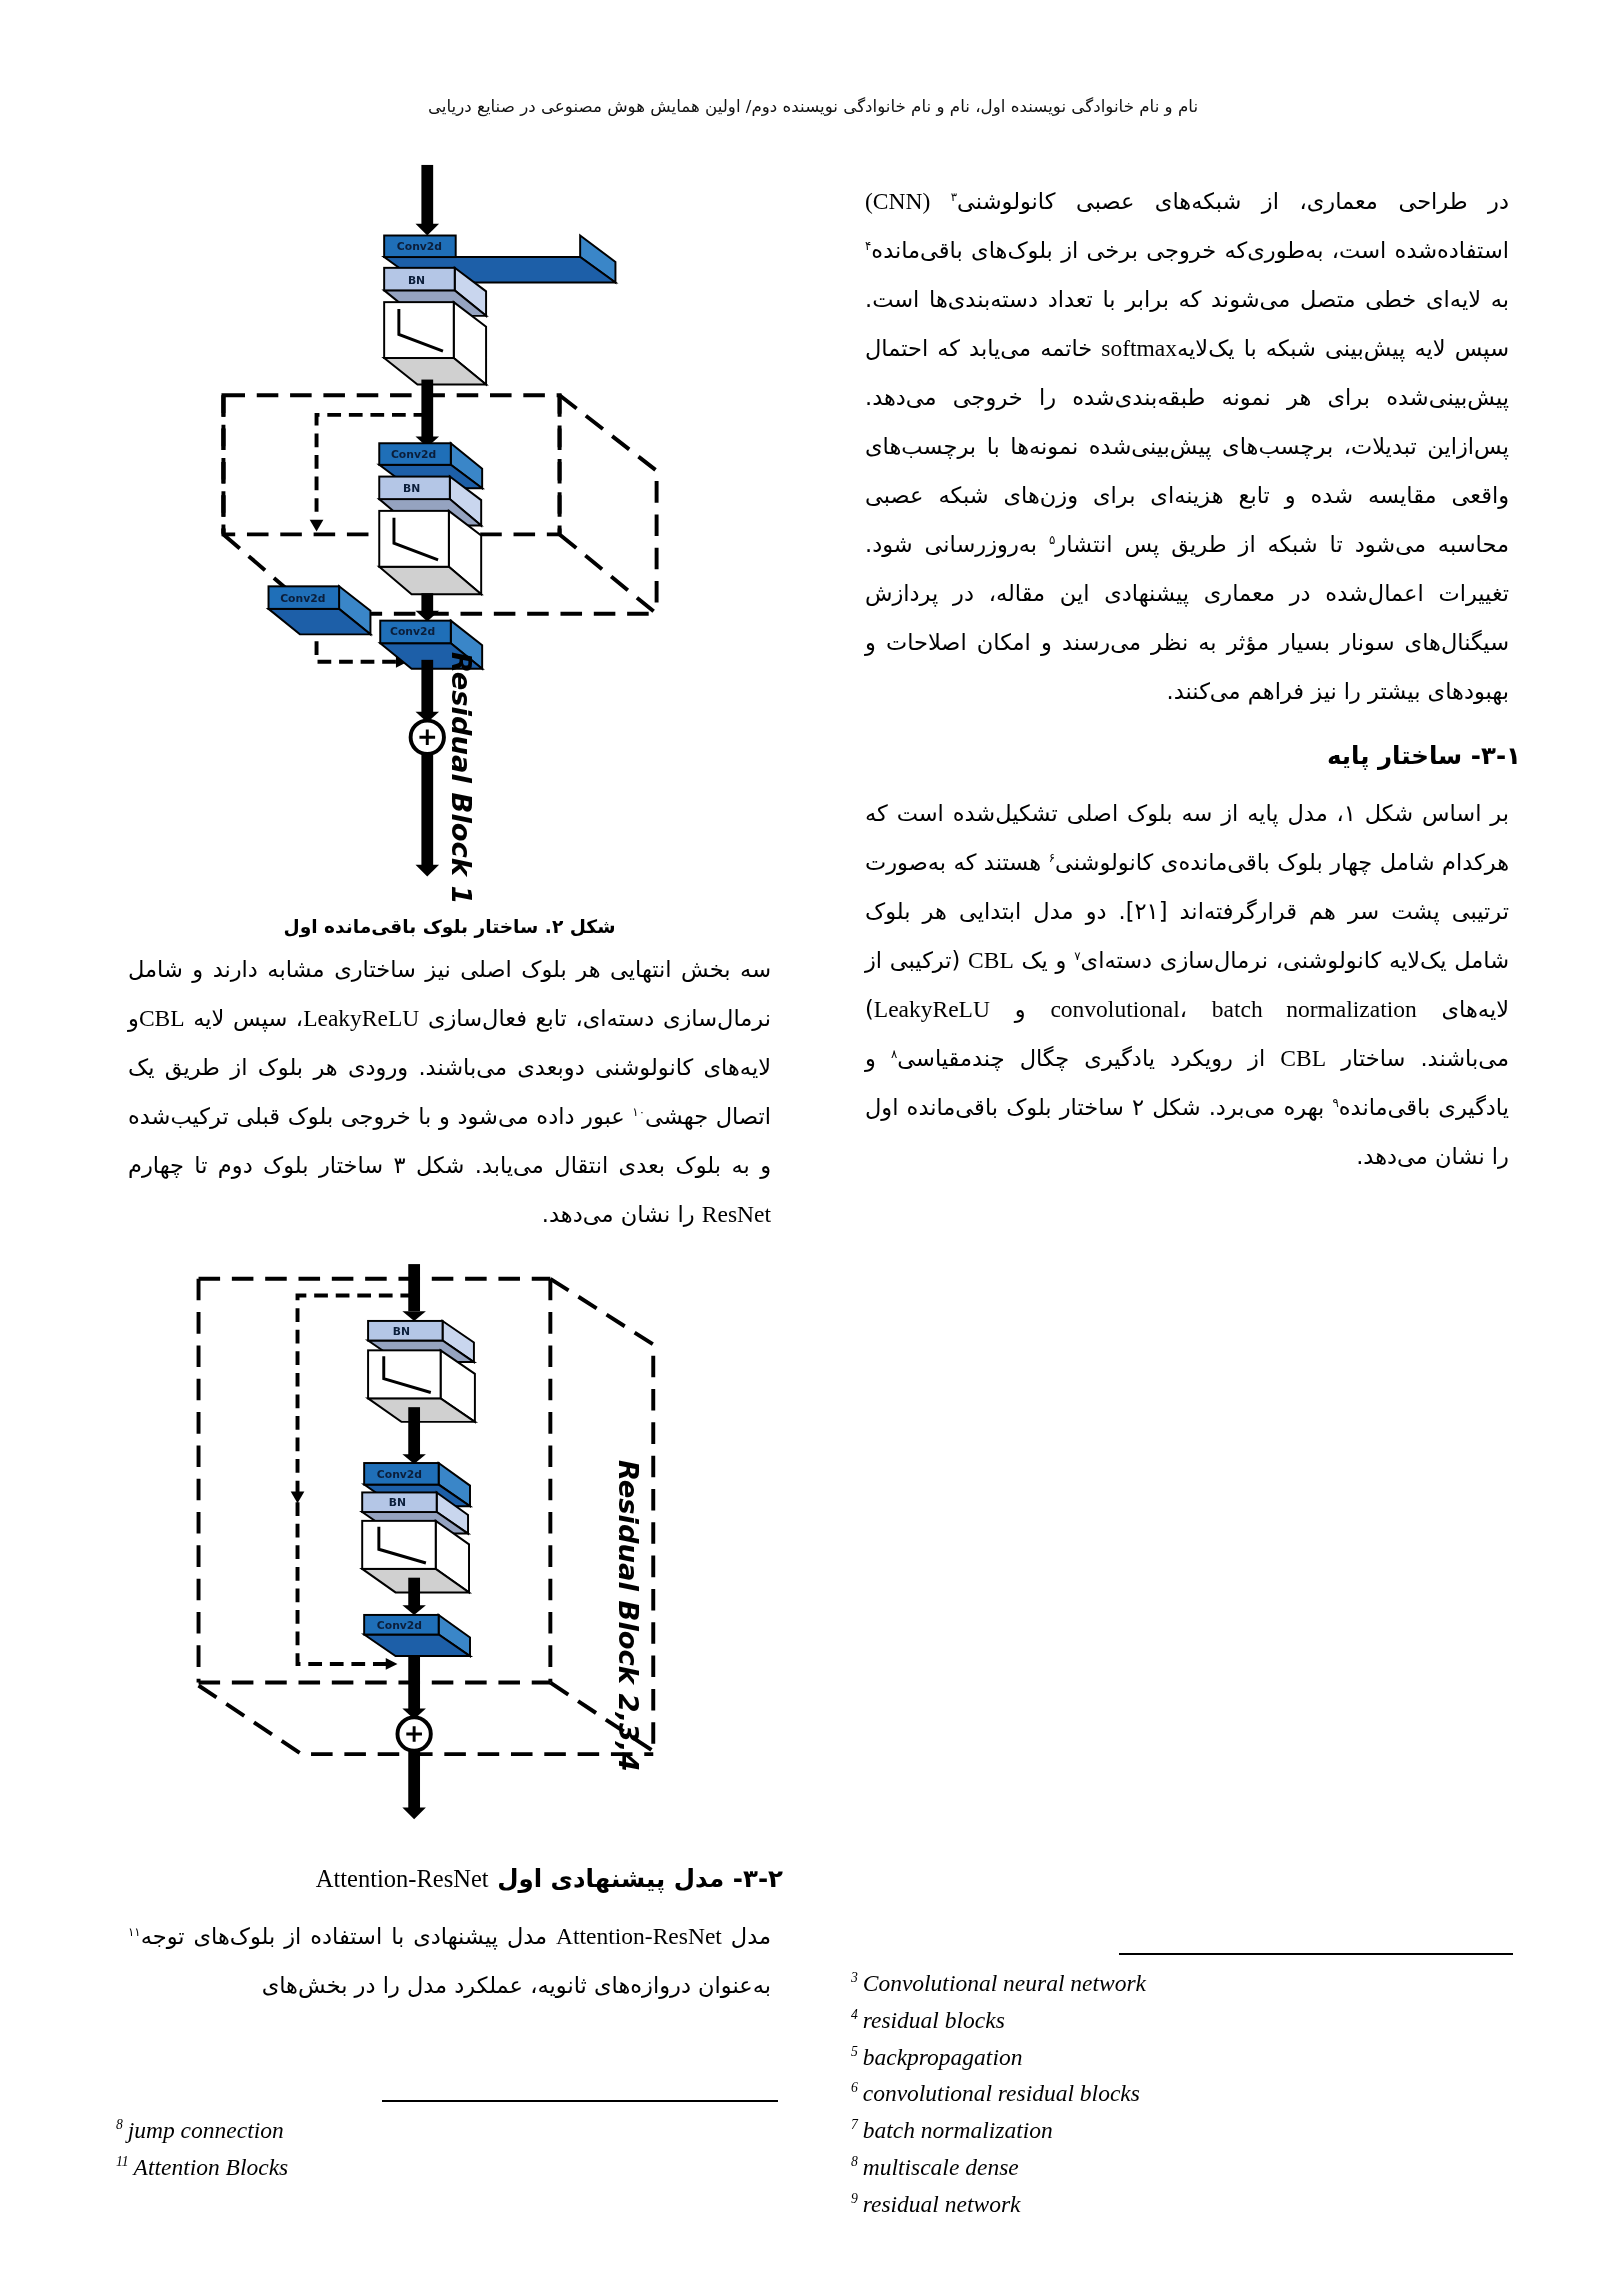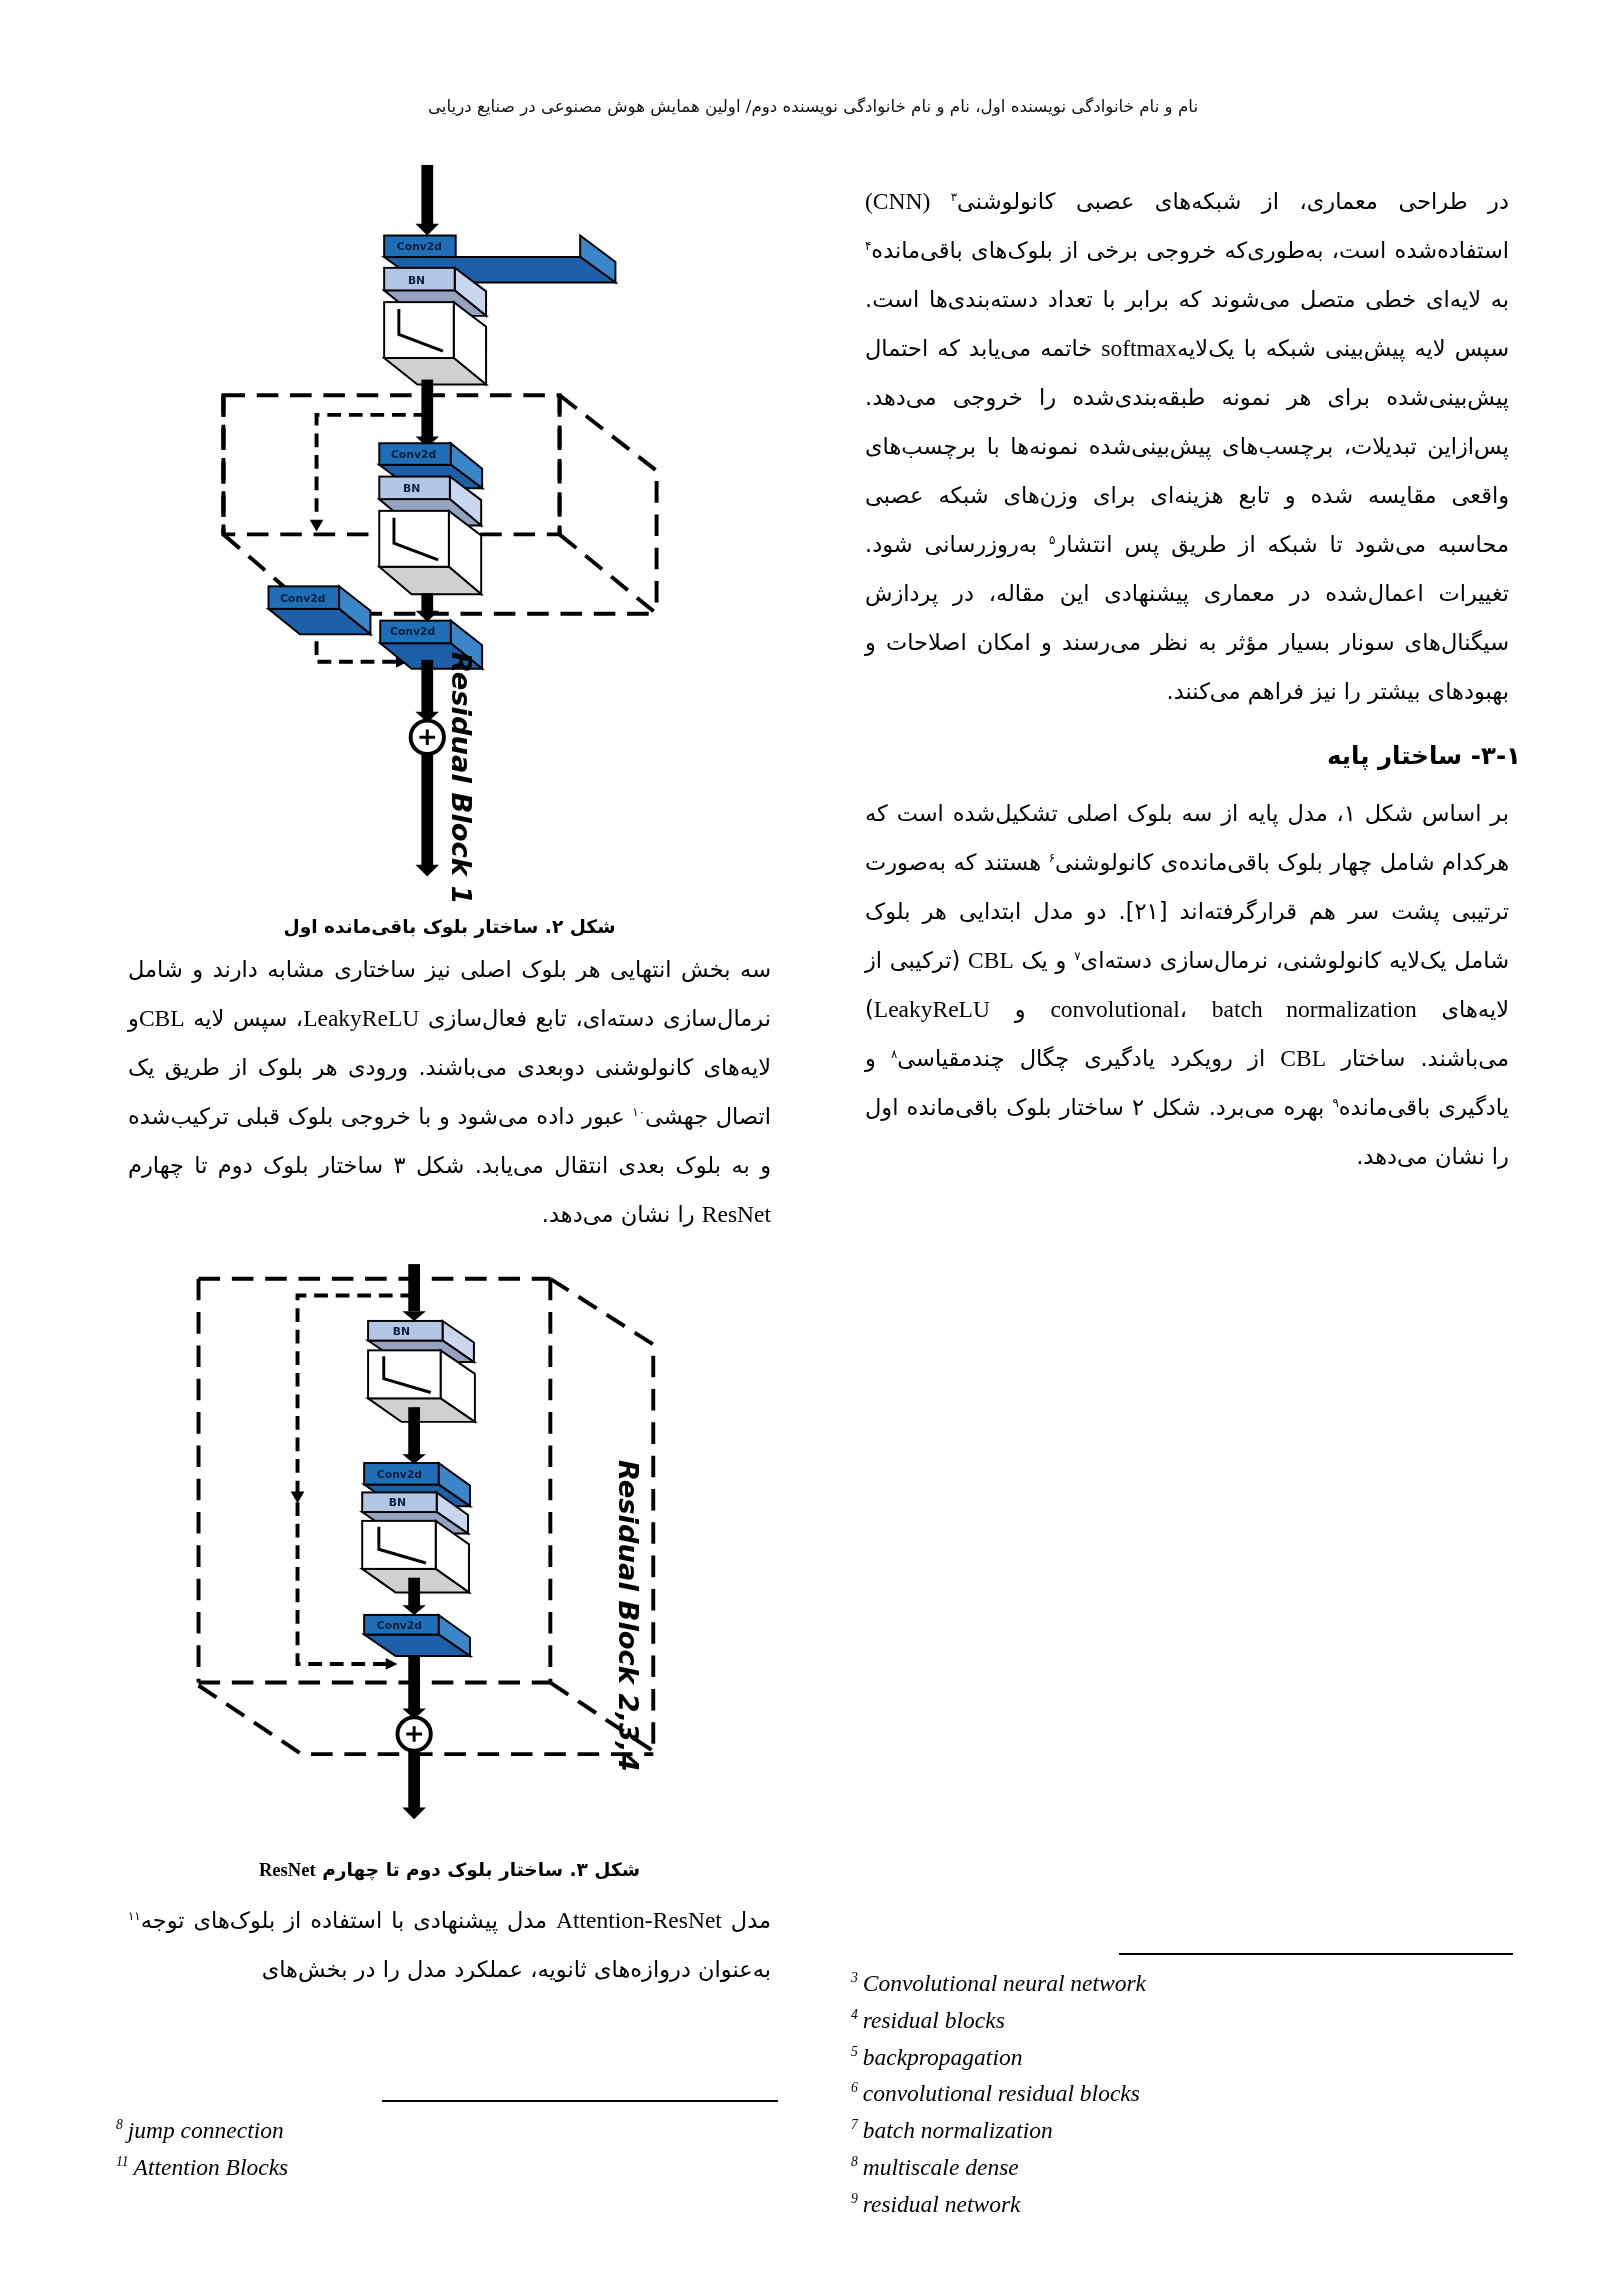--- a/index.html
+++ b/index.html
@@ -235,23 +235,23 @@
     <path d="M231,73 L255,73 L243,84 z" fill="#000"></path>
     <circle cx="243" cy="99" r="17" fill="#fff" stroke="#000" stroke-width="4"></circle>
     <path d="M235,99 L251,99 M243,91 L243,107" stroke="#000" stroke-width="3"></path>
     <rect x="237" y="116" width="12" height="60" fill="#000"></rect>
     <path d="M231,174 L255,174 L243,186 z" fill="#000"></path>
   </svg>
 
   <div class="fig-label" style="position:absolute; left:644px; top:1460px; transform: rotate(90deg); transform-origin: left top; white-space:nowrap;">Residual Block 2,3,4</div>
 
   <div class="col" style="left:116px; top:1855px; width:667px;">
-    <div class="caption">
-      <span>شکل ۳. ساختار بلوک دوم تا چهارم </span><span class="latin">ResNet</span>
-    </div>
+    <p class="heading" style="margin-top:2px;">
+      <span>۳-۲- مدل پیشنهادی اول </span><span class="latin">Attention-ResNet</span>
+    </p>
     <p class="para"><span> مدل </span><span class="latin">Attention-ResNet</span><span> مدل پیشنهادی با استفاده از بلوک‌های توجه</span><sup>۱۱</sup><span> به‌عنوان دروازه‌های ثانویه، عملکرد مدل را در بخش‌های</span></p>
   </div>
 
   <div class="fn-rule" style="left:382px; top:2100px; width:396px;"></div>
   <div class="footnotes" style="left:116px; top:2109px;">
       <div class="fn"><sup>8</sup><span>jump connection</span></div>
       <div class="fn"><sup>11</sup><span>Attention Blocks</span></div>
     </div>
 
 </div>

